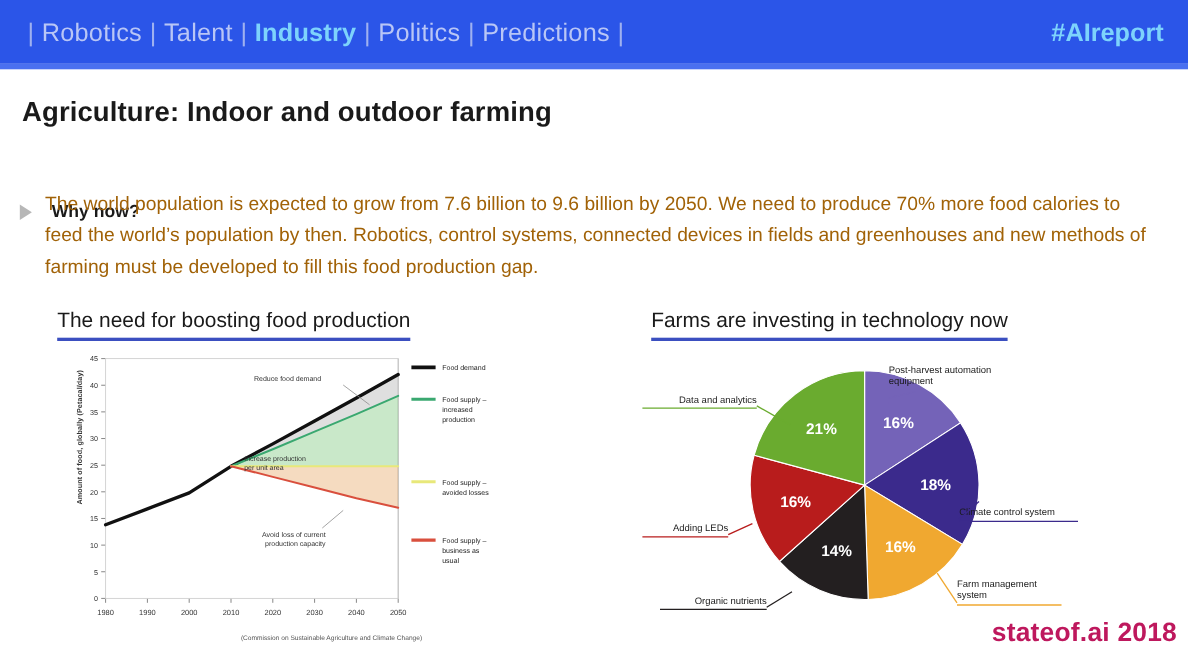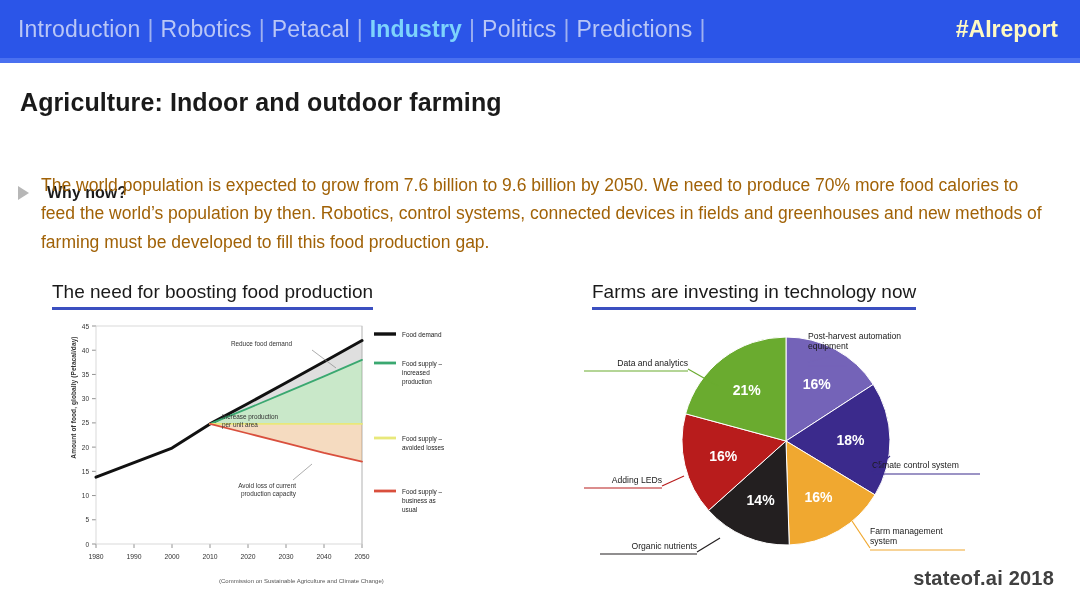--- a/index.html
+++ b/index.html
@@ -19,21 +19,21 @@
     padding: 0 22px 0 18px;
   }
   .nav-items { display: flex; align-items: center; flex: 1; }
   .nav-item {
     font-size: 23px; color: #b9c6f6; letter-spacing: .2px;
     white-space: nowrap; line-height: 1;
   }
   .nav-item.active { color: #7dd3fc; font-weight: bold; }
   .nav-sep { font-size: 23px; color: #9fb1f0; padding: 0 7px; line-height: 1; }
   .nav-hash {
-    font-size: 23px; font-weight: bold; color: #fef9c3;
+    font-size: 23px; font-weight: bold; color: #7dd3fc;
     white-space: nowrap; padding-left: 14px;
   }
   .nav-underline {
     position: absolute; left: 0; top: 58px; width: 1080px; height: 5px;
     background: #4a70f0;
   }
 
   
   .slide-title {
     position: absolute; left: 20px; top: 88px;
@@ -86,37 +86,36 @@
   .lc-svg { position: absolute; left: 0; top: 0; }
 
   
   .piechart-wrap {
     position: absolute; left: 560px; top: 316px; width: 520px; height: 270px;
   }
   .pie-svg { position: absolute; left: 0; top: 0; }
 
   
   .footer-brand {
-    position: absolute; right: 26px; bottom: 18px;
-    font-size: 20px; font-weight: bold; color: #404040;
+    position: absolute; right: 10px; bottom: 18px;
+    font-size: 24px; font-weight: bold; color: #be185d;
     letter-spacing: .2px;
   }
 </style>
 </head>
 <body>
 
 <div id="slide">
 
   <div class="navbar">
     <div class="nav-items">
-      <span class="nav-item">Introduction</span>
       <span class="nav-sep">|</span>
       <span class="nav-item">Robotics</span>
       <span class="nav-sep">|</span>
-      <span class="nav-item">Petacal</span>
+      <span class="nav-item">Talent</span>
       <span class="nav-sep">|</span>
       <span class="nav-item active">Industry</span>
       <span class="nav-sep">|</span>
       <span class="nav-item">Politics</span>
       <span class="nav-sep">|</span>
       <span class="nav-item">Predictions</span>
       <span class="nav-sep">|</span>
     </div>
     <span class="nav-hash">#AIreport</span>
   </div>

